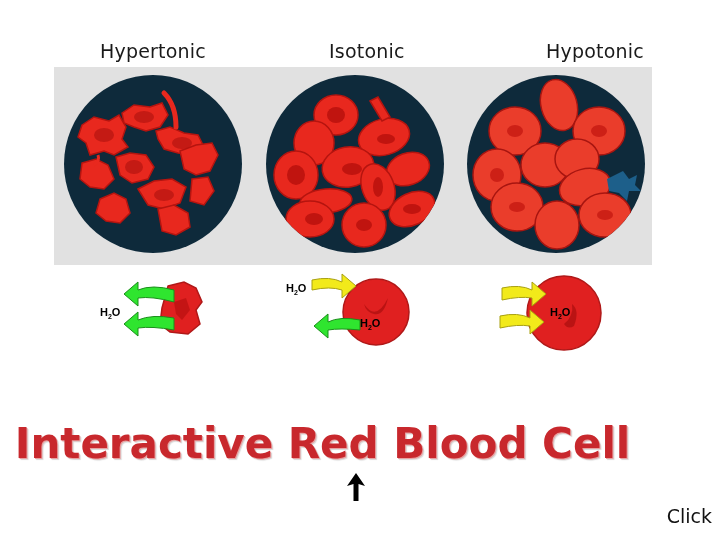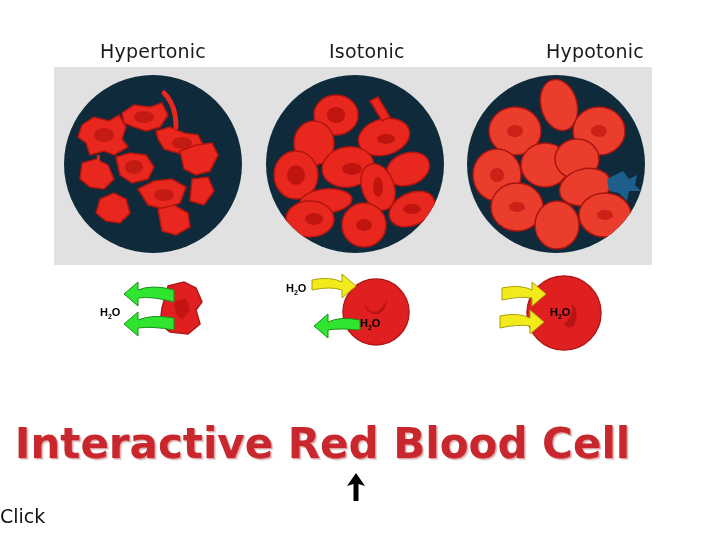--- a/index.html
+++ b/index.html
@@ -4,21 +4,21 @@
   <style>
     html, body { margin:0; padding:0; background:#ffffff; }
     body { width:720px; height:540px; position:relative; overflow:hidden; font-family:"DejaVu Sans", sans-serif; }
     .label { position:absolute; top:40px; font-size:19px; color:#1a1a1a; font-family:"DejaVu Sans", sans-serif; letter-spacing:0.2px; }
     .panel { position:absolute; left:54px; top:67px; width:598px; height:198px; background:#e1e1e1; }
     .disk { position:absolute; top:75px; width:178px; height:178px; border-radius:50%; background:#0e2a3b; overflow:hidden; }
     .disk svg { position:absolute; left:0; top:0; }
     .diag { position:absolute; top:268px; width:150px; height:90px; }
     .title { position:absolute; left:0; width:645px; top:419px; text-align:center; font-family:"DejaVu Sans", sans-serif; font-weight:bold; font-size:42px; color:#c8282d; letter-spacing:0px; text-shadow:1px 1px 0 #e8a0a0, 2px 2px 1px #d9d9d9; }
     .click-arrow { position:absolute; left:344px; top:472px; width:24px; height:30px; }
-    .click-text { position:absolute; left:0; width:712px; top:505px; text-align:left; font-size:19px; color:#111; font-family:"DejaVu Sans", sans-serif; }
+    .click-text { position:absolute; left:0; width:712px; top:505px; text-align:right; font-size:19px; color:#111; font-family:"DejaVu Sans", sans-serif; }
   </style>
 </head>
 <body>
 
 <div class="label" style="left:100px;">Hypertonic</div>
 <div class="label" style="left:329px;">Isotonic</div>
 <div class="label" style="left:518px;margin-left:28px;">Hypotonic</div>
 
 <div class="panel"></div>
 

